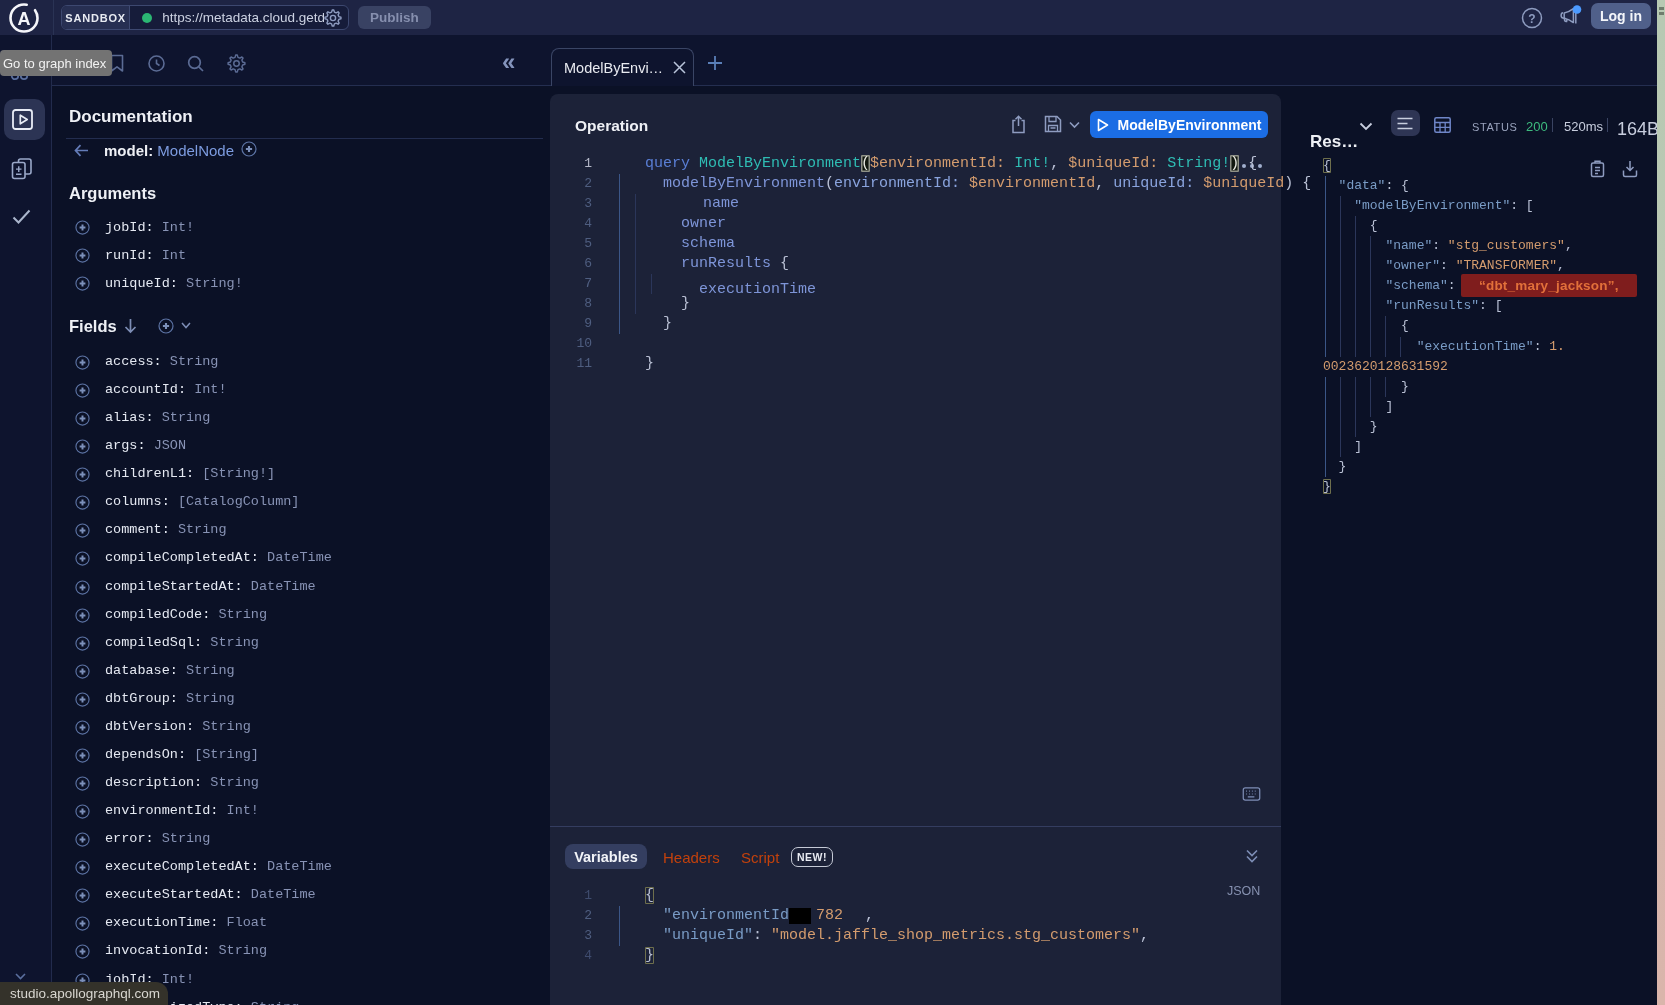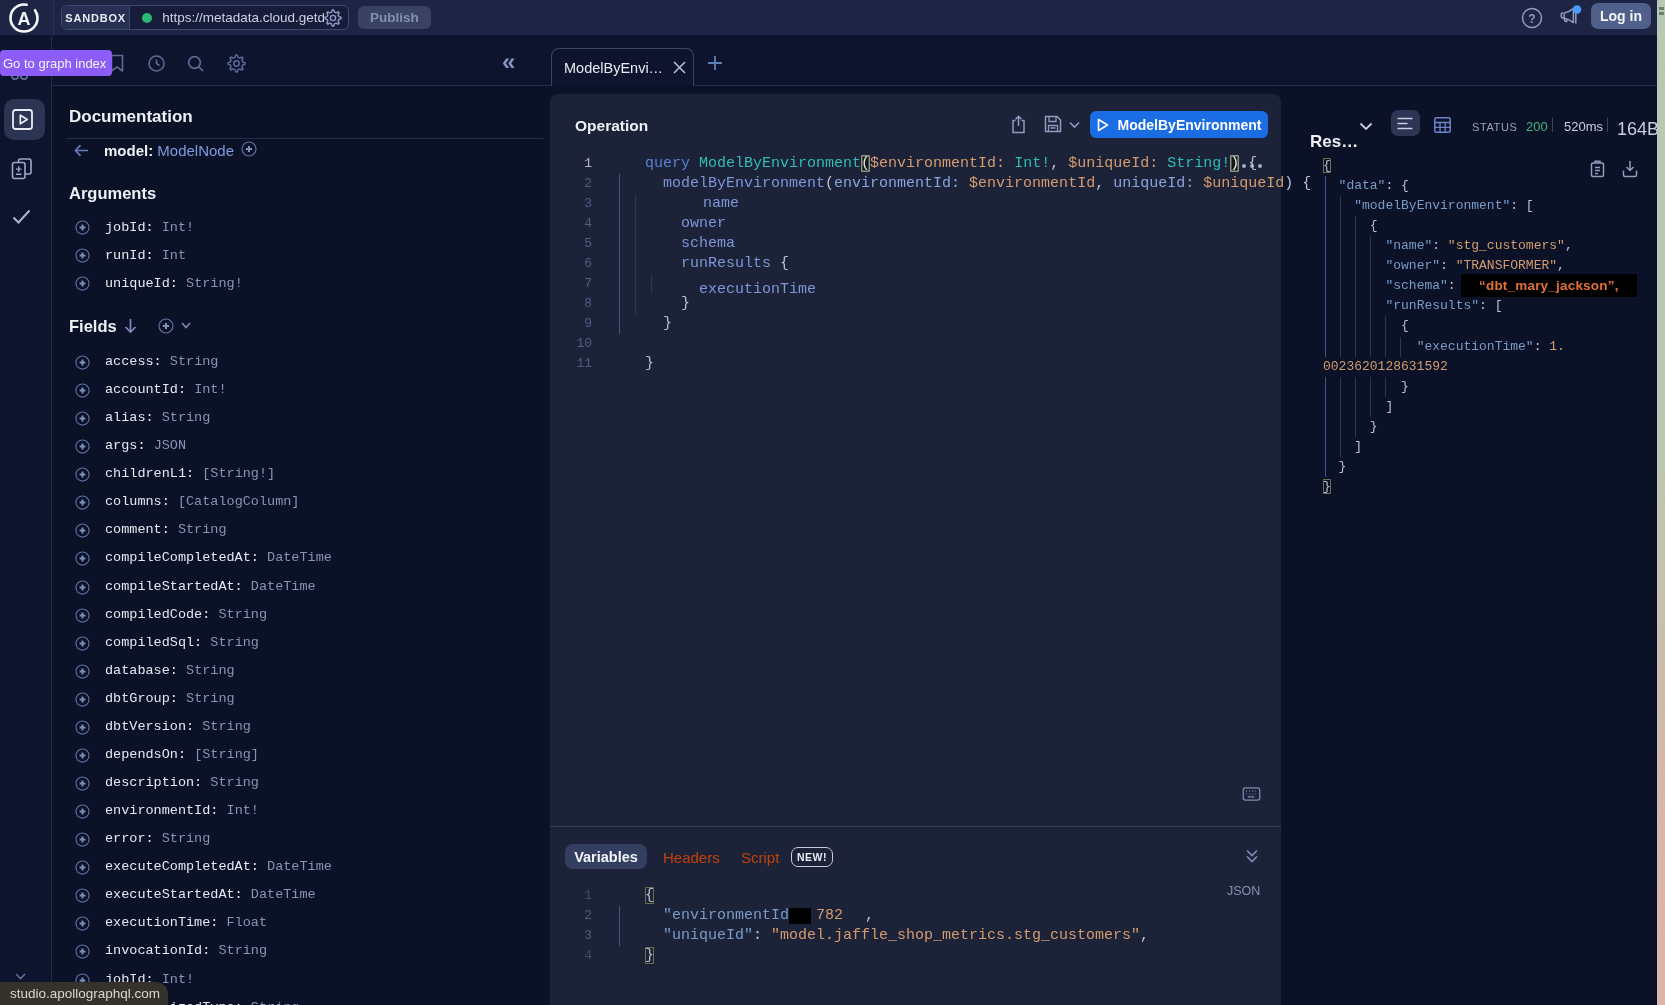--- a/index.html
+++ b/index.html
@@ -44,21 +44,21 @@
   #runbtn { position:absolute; left:1090px; top:111px; width:178px; height:27px; background:#1b6de4; border-radius:6px; display:flex; align-items:center; justify-content:center; color:#fff; font-weight:bold; font-size:14px; }
   
   #vardiv { position:absolute; left:550px; top:826px; width:731px; height:1px; background:#343d60; }
   #vtab { position:absolute; left:565px; top:844px; width:82px; height:25px; background:#343e60; border-radius:8px; color:#f2f4f8; font-size:14.5px; font-weight:bold; display:flex; align-items:center; justify-content:center; }
   .vtabtxt { position:absolute; top:849px; color:#c2410c; font-size:15px; }
   #newbadge { position:absolute; left:791px; top:847px; width:42px; height:20px; border:1px solid #c5cad6; border-radius:7px; color:#e8ebf2; font-size:10.5px; font-weight:bold; letter-spacing:0.5px; display:flex; align-items:center; justify-content:center; }
   
   .rl { position:absolute; left:1323px; font-family:"Liberation Mono", monospace; font-size:13px; line-height:20px; white-space:pre; color:#b9c0d4; }
   #listpill { position:absolute; left:1391px; top:110px; width:29px; height:26px; background:#2e3554; border-radius:7px; }
   
-  #tooltip { position:absolute; left:0; top:50px; width:112px; height:26px; background:#8b5cf6; border-radius:4px; color:#f2f2f2; font-size:13px; display:flex; align-items:center; padding-left:3px; z-index:50; white-space:nowrap; overflow:hidden; }
+  #tooltip { position:absolute; left:0; top:50px; width:112px; height:26px; background:#737373; border-radius:4px; color:#f2f2f2; font-size:13px; display:flex; align-items:center; padding-left:3px; z-index:50; white-space:nowrap; overflow:hidden; }
   #statuspill { position:absolute; left:0; top:982px; width:168px; height:23px; background:#34322a; border-radius:0 12px 0 0; color:#d8d6d0; font-size:13.5px; display:flex; align-items:center; padding-left:10px; z-index:50; }
   #strip { position:absolute; left:1657px; top:0; width:8px; height:1005px; z-index:60; background:linear-gradient(180deg,#b7c9b3 0%,#bcc7b2 45%,#d6b6ac 80%,#dab5ab 100%); }
 </style>
 </head>
 <body>
 
 <div id="topbar">
   <svg class="abs" style="left:8px;top:2px" width="32" height="32" viewBox="0 0 32 32">
     <circle cx="16" cy="16" r="13.5" fill="none" stroke="#f5f6fa" stroke-width="2.6" stroke-dasharray="75 10" stroke-dashoffset="9" stroke-linecap="round"></circle>
     <text x="16" y="22.5" text-anchor="middle" font-family="Liberation Sans" font-size="18" font-weight="bold" fill="#f5f6fa">A</text>
@@ -429,21 +429,21 @@
   <div class="guide hl" style="left:1325px;top:376.7px;height:100.5px"></div>
   <div class="guide" style="left:1340px;top:195.8px;height:160.8px"></div>
   <div class="guide" style="left:1340px;top:376.7px;height:80.4px"></div>
   <div class="guide" style="left:1355px;top:215.9px;height:140.7px"></div>
   <div class="guide" style="left:1355px;top:376.7px;height:60.3px"></div>
   <div class="guide" style="left:1370px;top:236px;height:120.6px"></div>
   <div class="guide" style="left:1370px;top:376.7px;height:40.2px"></div>
   <div class="guide" style="left:1385px;top:316.4px;height:40.2px"></div>
   <div class="guide" style="left:1385px;top:376.7px;height:20.1px"></div>
   <div class="guide" style="left:1400px;top:336.5px;height:20.1px"></div>
-  <div class="abs" style="left:1461px;top:273.5px;width:176px;height:23px;background:#000000;border-radius:2px">
+  <div class="abs" style="left:1461px;top:273.5px;width:176px;height:23px;background:#7f1d1d;border-radius:2px">
     <div style="font-family:'Liberation Sans',sans-serif;font-weight:bold;font-size:13.5px;color:#e2703a;line-height:23px;padding-left:18px;letter-spacing:0.2px;white-space:nowrap">“dbt_mary_jackson”,</div>
   </div>
 </div>
 
 <div id="tooltip">Go to graph index</div>
 <div id="statuspill">studio.apollographql.com</div>
 <div id="strip">
     <div style="position:absolute;left:2px;top:7px;width:5px;height:3px;background:#6f7d6d"></div>
     <div style="position:absolute;left:2px;top:12px;width:5px;height:3px;background:#6f7d6d"></div>
   </div>

